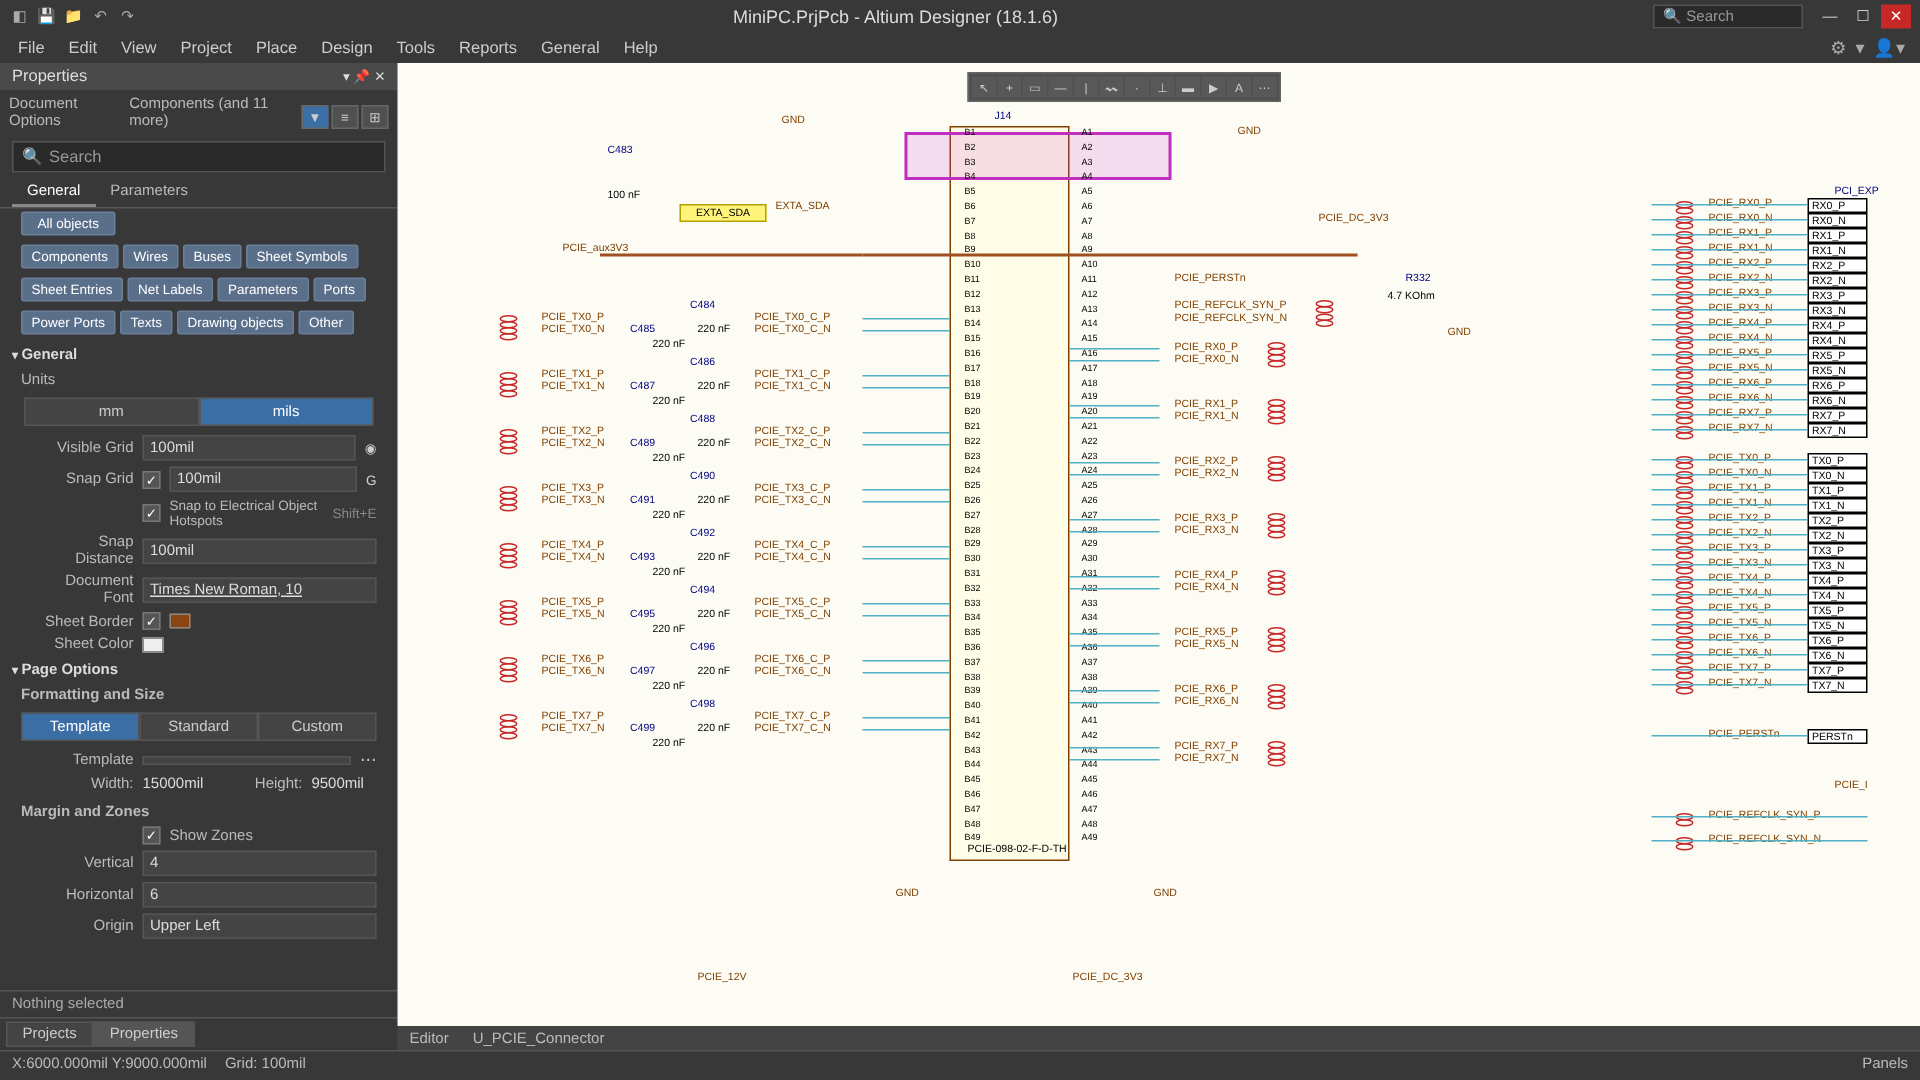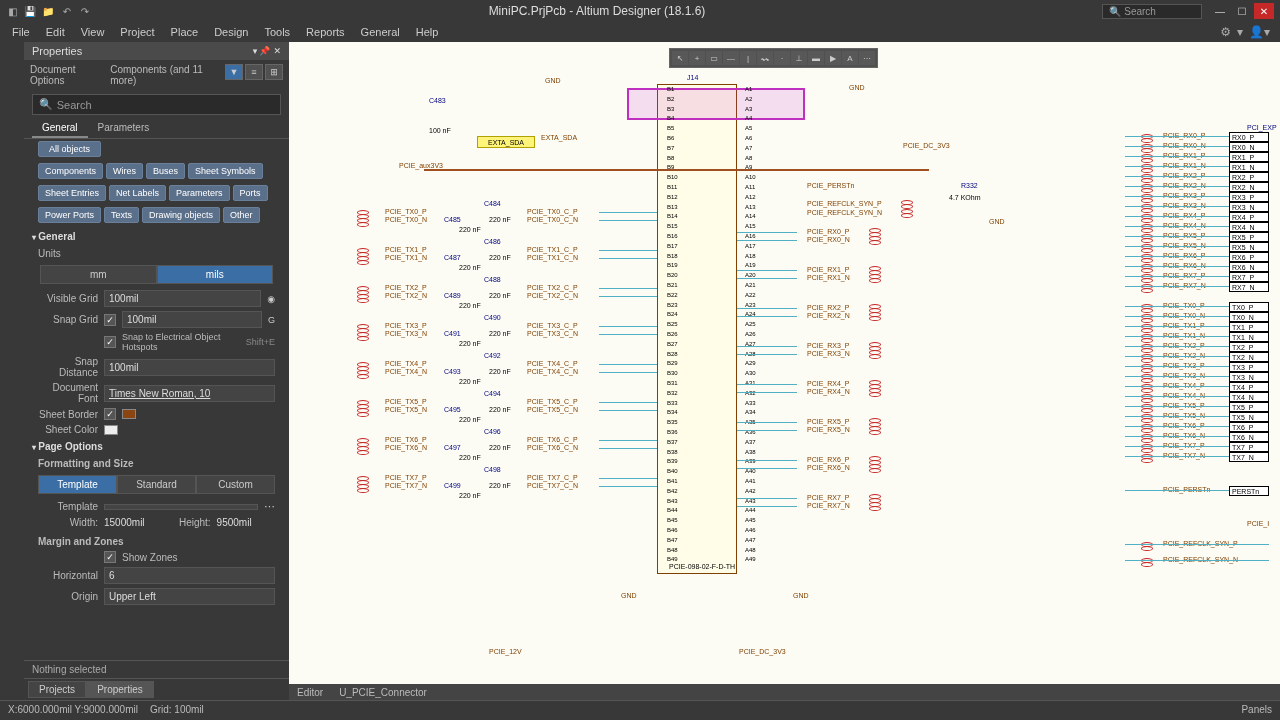--- a/index.html
+++ b/index.html
@@ -16,26 +16,26 @@
 .close-btn { background: #c62828; color: #fff; }
 
 
 .menubar { height: 20px; background: #383838; display: flex; align-items: center; padding: 0 4px; justify-content: space-between; }
 .menubar-left { display: flex; }
 .menubar-left span { padding: 2px 8px; color: #ccc; cursor: pointer; }
 .menubar-right { display: flex; gap: 6px; padding-right: 6px; }
 .menubar-right span { color: #aaa; font-size: 12px; }
 
 
-.main { display: flex; height: 658px; padding-left: 24px; }
+.main { display: flex; height: 658px; }
 
 
 .left-panel { width: 265px; background: #383838; display: flex; flex-direction: column; }
 .panel-header { background: #4a4a4a; padding: 3px 8px; font-size: 11px; color: #ddd; display: flex; justify-content: space-between; align-items: center; }
-.doc-tabs { display: flex; align-items: flex-start; padding: 4px 6px; gap: 6px; }
+.doc-tabs { display: flex; align-items: flex-end; padding: 4px 6px; gap: 6px; }
 .doc-tabs-label { font-size: 10px; color: #bbb; }
 .doc-tabs-more { font-size: 10px; color: #bbb; }
 .filter-icons { display: flex; gap: 2px; margin-left: auto; }
 .filter-icons span { width: 18px; height: 16px; background: #505050; border: 1px solid #666; display: inline-flex; align-items: center; justify-content: center; font-size: 9px; }
 .filter-icons .active { background: #3a6ea5; }
 .search-input { margin: 4px 8px; background: #2a2a2a; border: 1px solid #555; padding: 3px 6px; color: #999; display: flex; align-items: center; gap: 4px; }
 
 .tab-row { display: flex; border-bottom: 1px solid #555; padding: 0 8px; }
 .tab-row span { padding: 3px 10px; font-size: 10px; color: #bbb; cursor: pointer; }
 .tab-row .active { border-bottom: 2px solid #888; color: #fff; }
@@ -45,21 +45,21 @@
 .section-header.open::before { content: "▾ "; }
 
 .chip-row { display: flex; flex-wrap: wrap; gap: 3px; padding: 2px 14px 4px; }
 .chip { background: #5a6f8a; border: 1px solid #6a7f9a; padding: 2px 6px; font-size: 9px; color: #fff; border-radius: 2px; }
 .chip.wide { padding: 2px 10px; }
 
 .seg-row { display: flex; margin: 4px 16px; justify-content: center; }
 .seg-row span { flex: 1; text-align: center; padding: 3px; font-size: 10px; background: #444; border: 1px solid #555; }
 .seg-row .active { background: #3a6ea5; color: #fff; }
 
-.prop-row { display: flex; align-items: center; padding: 2px 14px; gap: 6px; }
+.prop-row { display: flex; align-items: center; padding: 2px 14px; gap: 6px; margin-left: 15px; }
 .prop-label { width: 60px; font-size: 10px; color: #bbb; text-align: right; }
 .prop-input { flex: 1; background: #444; border: 1px solid #555; padding: 2px 4px; font-size: 10px; color: #ddd; }
 .checkbox { width: 12px; height: 12px; background: #555; border: 1px solid #777; }
 .checkbox.checked::after { content: "✓"; font-size: 9px; color: #fff; display: block; text-align: center; line-height: 10px; }
 .color-swatch { width: 14px; height: 10px; background: #eee; border: 1px solid #888; }
 
 .seg3 { display: flex; margin: 4px 14px; }
 .seg3 span { flex: 1; text-align: center; padding: 3px; font-size: 10px; background: #444; border: 1px solid #555; }
 .seg3 .active { background: #3a6ea5; color: #fff; }
 .status-line { padding: 3px 8px; font-size: 10px; color: #aaa; border-top: 1px solid #555; }
@@ -247,20 +247,24 @@
       <span class="prop-label">Width:</span>
       <span style="font-size:10px;color:#ddd">15000mil</span>
       <span class="prop-label">Height:</span>
       <span style="font-size:10px;color:#ddd">9500mil</span>
     </div>
     <div style="padding:6px 14px 2px;font-size:10px;color:#bbb;font-weight:bold">Margin and Zones</div>
     <div class="prop-row">
       <span style="width:60px"></span>
       <span class="checkbox checked"></span>
       <span style="font-size:10px;color:#bbb">Show Zones</span>
+    </div>
+    <div class="prop-row">
+      <span class="prop-label">Vertical</span>
+      <span class="prop-input">4</span>
     </div>
     <div class="prop-row">
       <span class="prop-label">Horizontal</span>
       <span class="prop-input">6</span>
     </div>
     <div class="prop-row">
       <span class="prop-label">Origin</span>
       <span class="prop-input">Upper Left</span>
     </div>
 

